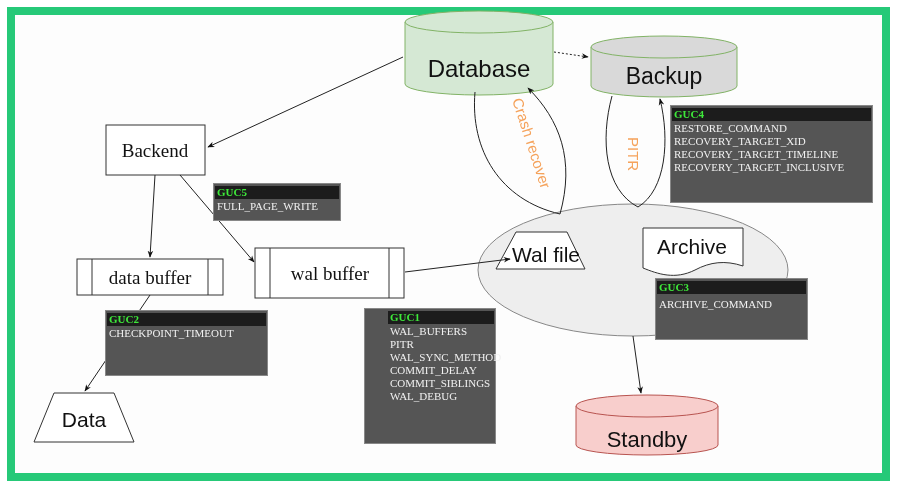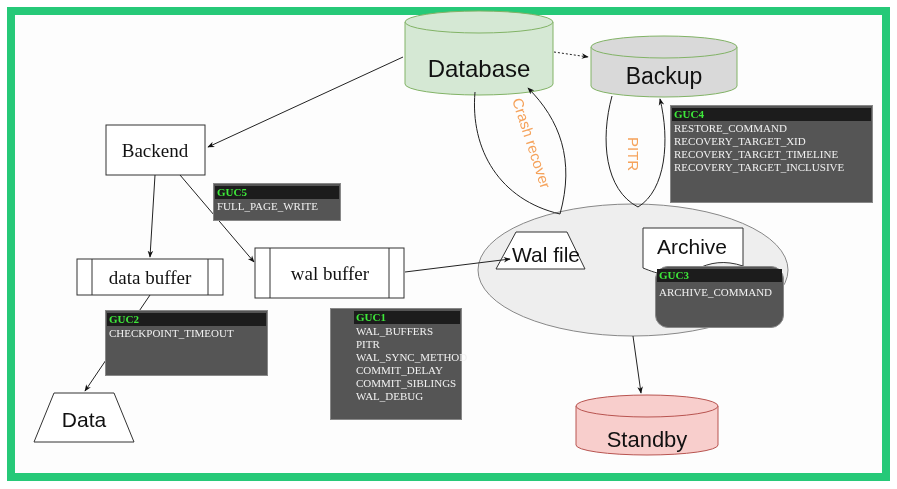--- a/index.html
+++ b/index.html
@@ -115,26 +115,26 @@
   <div class="it">RECOVERY_TARGET_XID</div>
   <div class="it">RECOVERY_TARGET_TIMELINE</div>
   <div class="it">RECOVERY_TARGET_INCLUSIVE</div>
 </div>
 
 <div class="guc" style="left:105px; top:310px; width:163px; height:66px;">
   <div class="hd">GUC2</div>
   <div class="it">CHECKPOINT_TIMEOUT</div>
 </div>
 
-<div class="guc" style="left:330px; top:308px; width:132px; height:112px;padding-left:23px;">
+<div class="guc" style="left:364px; top:308px; width:132px; height:136px;padding-left:23px;">
   <div class="hd">GUC1</div>
   <div class="it">WAL_BUFFERS</div>
   <div class="it">PITR</div>
   <div class="it">WAL_SYNC_METHOD</div>
   <div class="it">COMMIT_DELAY</div>
   <div class="it">COMMIT_SIBLINGS</div>
   <div class="it">WAL_DEBUG</div>
 </div>
 
-<div class="guc guc3" style="left:655px; top:266px; width:129px; height:62px;border-radius:13px;">
+<div class="guc guc3" style="left:655px; top:278px; width:153px; height:62px;">
   <div class="hd">GUC3</div>
   <div class="it">ARCHIVE_COMMAND</div>
 </div>
 
 </body></html>

